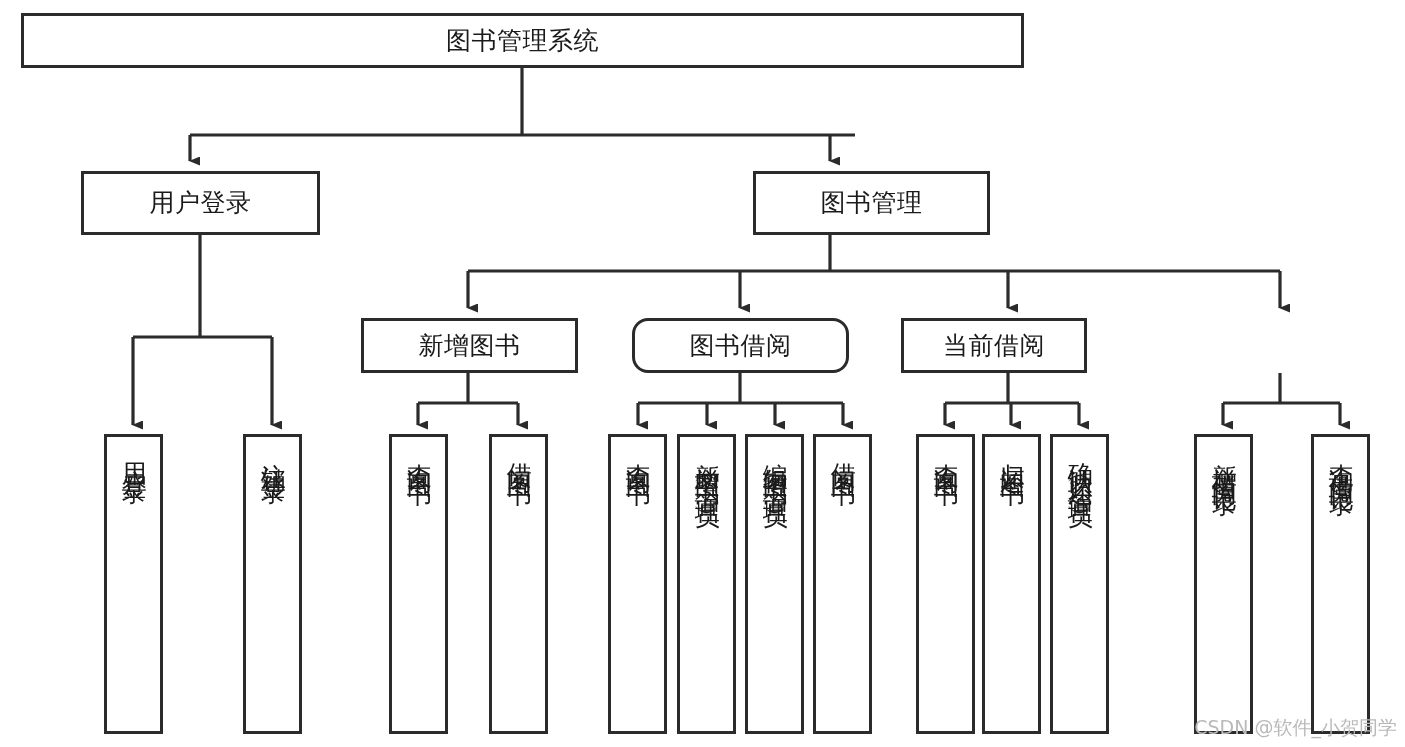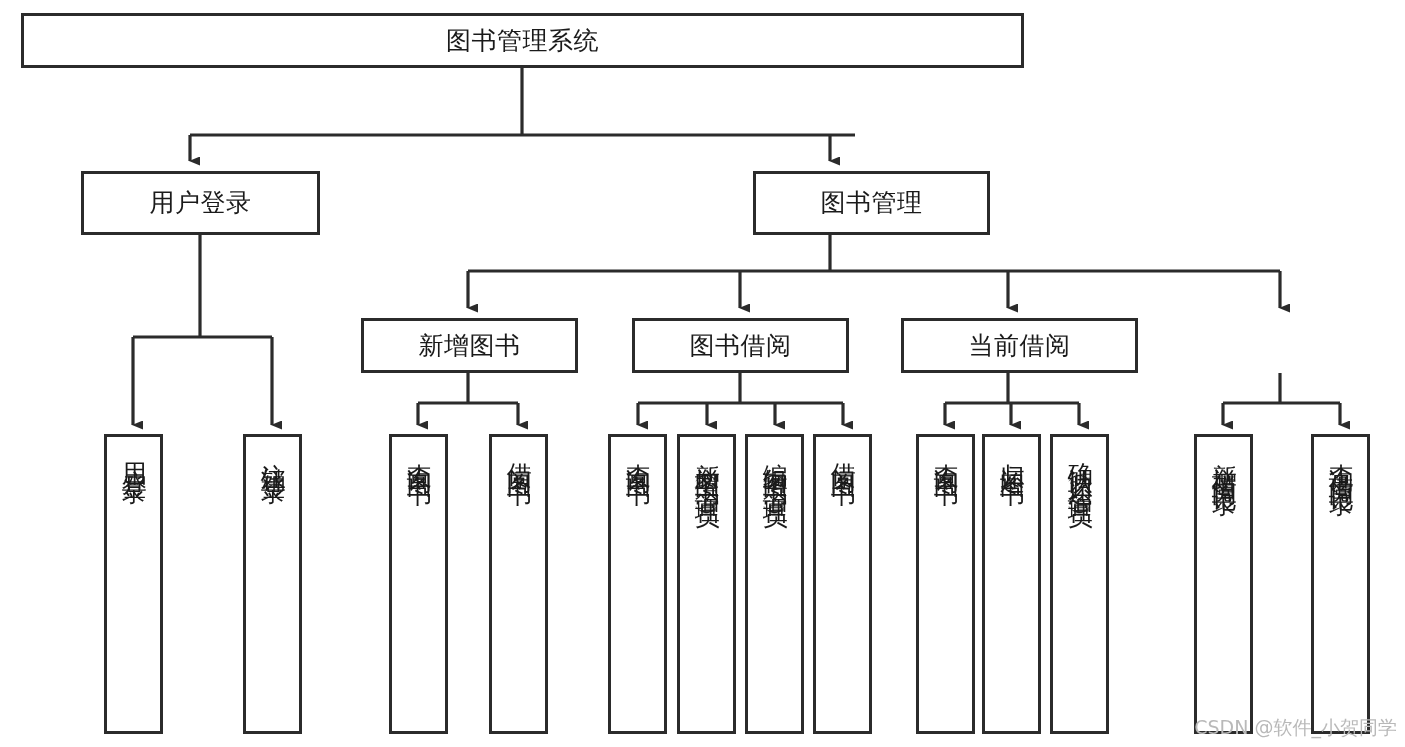--- a/index.html
+++ b/index.html
@@ -141,25 +141,25 @@
   </div>
 
   <div class="node horiz" style="left:712px; top:171px; width:237px; height:64px;margin-left:41px;">
     <span class="node-label">图书管理</span>
   </div>
 
   <div class="node horiz" style="left:361px; top:318px; width:217px; height:55px;">
     <span class="node-label">新增图书</span>
   </div>
 
-  <div class="node horiz" style="left:632px; top:318px; width:217px; height:55px;">
+  <div class="node horiz" style="left:632px; top:318px; width:217px; height:55px;border-radius:16px;">
     <span class="node-label">图书借阅</span>
   </div>
 
-  <div class="node horiz" style="left:901px; top:318px; width:237px; height:55px;">
+  <div class="node horiz" style="left:901px; top:318px; width:186px; height:55px;">
     <span class="node-label">当前借阅</span>
   </div>
 
 
   <div class="node vert" style="left:104px; top:434px; width:59px; height:300px;">
     <span class="node-label">用户登录</span>
   </div>
 
   <div class="node vert" style="left:243px; top:434px; width:59px; height:300px;">
     <span class="node-label">注销登录</span>

